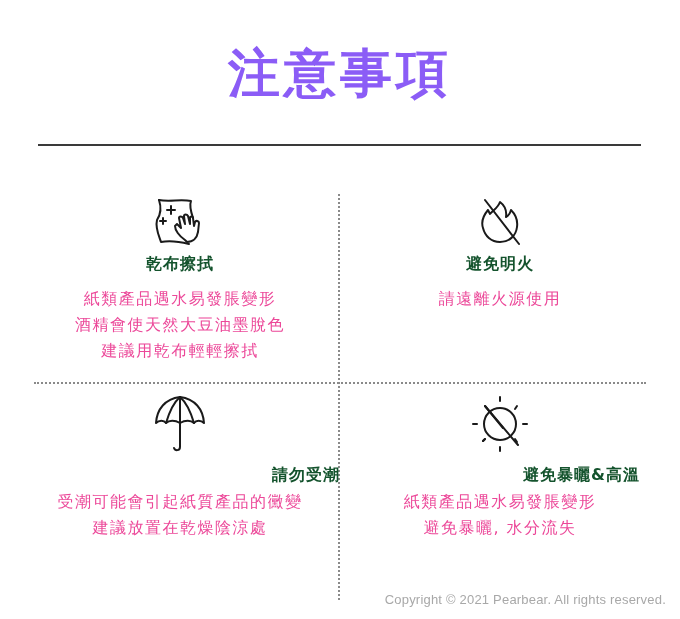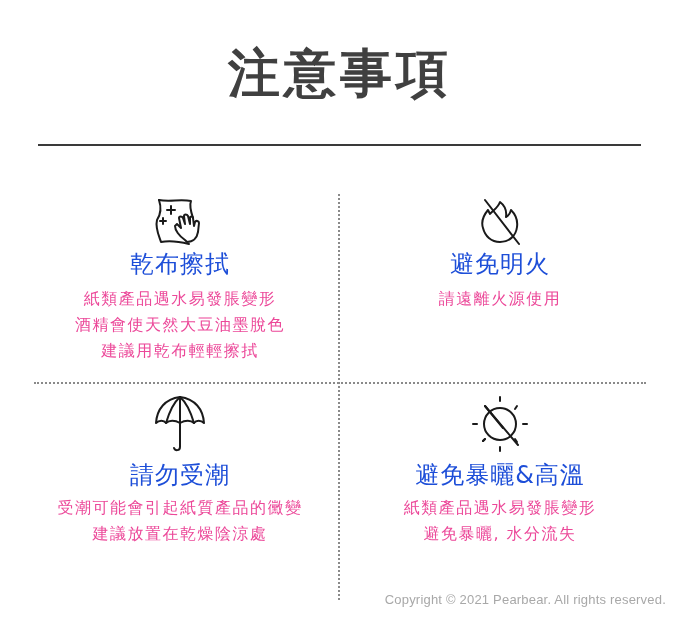--- a/index.html
+++ b/index.html
@@ -1,37 +1,37 @@
 <!DOCTYPE html>
 <html><head>
 <meta charset="utf-8">
 <style>
   html, body { margin: 0; padding: 0; background: #ffffff; }
   body { width: 680px; height: 619px; position: relative; overflow: hidden;
          font-family: "DejaVu Sans", "Liberation Sans", sans-serif; color: #222222; }
   .page-title { position: absolute; left: 0; width: 680px; top: 38px; text-align: center;
-                font-size: 52px; font-weight: bold; letter-spacing: 4px; color: #404040; line-height: 70px; }
+                font-size: 52px; font-weight: bold; letter-spacing: 4px; color: #8b5cf6; line-height: 70px; }
   .top-rule { position: absolute; left: 38px; width: 603px; top: 144px; height: 2px; background: #3a3a3a; }
   .h-dash { position: absolute; left: 34px; width: 612px; top: 382px; height: 0;
             border-top: 2px dotted #8a8a8a; }
   .v-dash { position: absolute; left: 338px; top: 194px; height: 406px; width: 0;
             border-left: 2px dotted #8a8a8a; }
   .cell { position: absolute; text-align: center; }
   .cell .icon { display: block; margin: 0 auto; }
-  .cell .title { font-size: 24px; font-weight: normal; color: #1d4ed8; line-height: 28px; letter-spacing: 1px; }
+  .cell .title { font-size: 16px; font-weight: bold; color: #14532d; line-height: 28px; letter-spacing: 1px; }
   .cell .body { font-size: 16px; color: #ec4899; line-height: 26px; letter-spacing: 1.5px; }
   .cell .body div { white-space: nowrap; }
   .c1 { left: 40px; width: 280px; top: 196px; }
   .c2 { left: 360px; width: 280px; top: 196px; }
   .c3 { left: 20px; width: 320px; top: 393px; }
   .c4 { left: 360px; width: 280px; top: 393px; }
   .c1 .title, .c2 .title { margin-top: 4px; }
   .c1 .body, .c2 .body { margin-top: 8px; }
-  .c3 .title, .c4 .title { margin-top: 6px; }
-  .c3 .body, .c4 .body { margin-top: 6px; }
+  .c3 .title, .c4 .title { margin-top: 6px; text-align: right; }
+  .c3 .body, .c4 .body { }
   .copyright { position: absolute; right: 14px; top: 592px; font-size: 13px; color: #a8a8a8;
                font-family: "Liberation Sans", sans-serif; letter-spacing: 0.2px; }
 </style>
 </head>
 <body>
 
 <h1 class="page-title" style="margin:0;">注意事項</h1>
 <div class="top-rule"></div>
 <div class="h-dash"></div>
 <div class="v-dash"></div>

